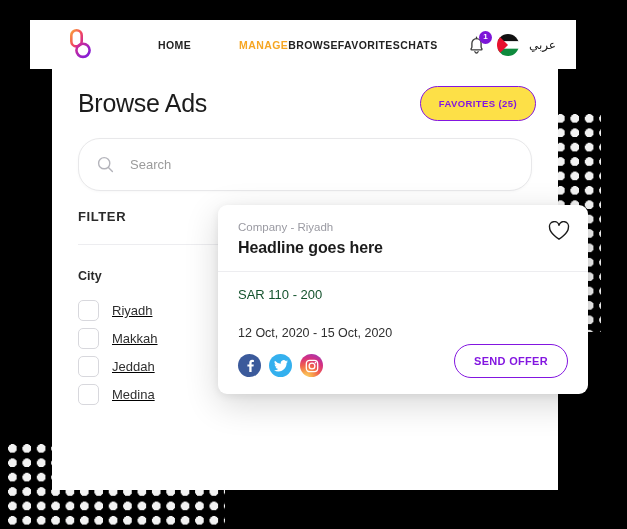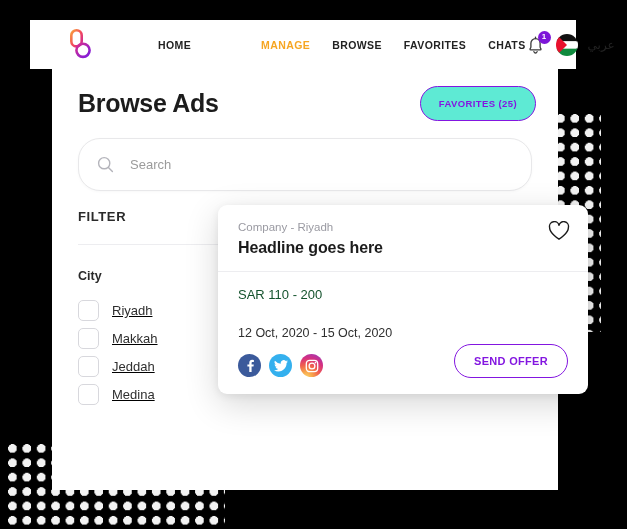--- a/index.html
+++ b/index.html
@@ -55,21 +55,20 @@
     width: 44px;
     margin-left: 28px;
     display: flex;
     align-items: center;
     justify-content: center;
     flex: none;
   }
   #nav-links {
     display: flex;
     align-items: center;
-    gap: 22px;
     margin-left: 56px;
   }
   .nav-link {
     font-size: 10.5px;
     font-weight: bold;
     letter-spacing: 0.4px;
     color: #222222;
     text-decoration: none;
     white-space: nowrap;
     cursor: pointer;
@@ -137,29 +136,29 @@
     position: absolute;
     left: 26px;
     top: 17px;
     right: 22px;
     display: flex;
     align-items: center;
     justify-content: space-between;
   }
   #page-title {
     font-size: 25px;
-    font-weight: bold;
+    font-weight: normal;
     color: #1c1c1c;
     letter-spacing: -0.3px;
     margin: 0;
   }
   #favorites-btn {
     border: 1.4px solid #8316e0;
     color: #8316e0;
-    background: #5eead4;
+    background: #fde047;
     border-radius: 20px;
     font-size: 9.5px;
     font-weight: bold;
     letter-spacing: 0.4px;
     padding: 11px 18px;
     cursor: pointer;
     font-family: "Liberation Sans", sans-serif;
     white-space: nowrap;
   }
 

